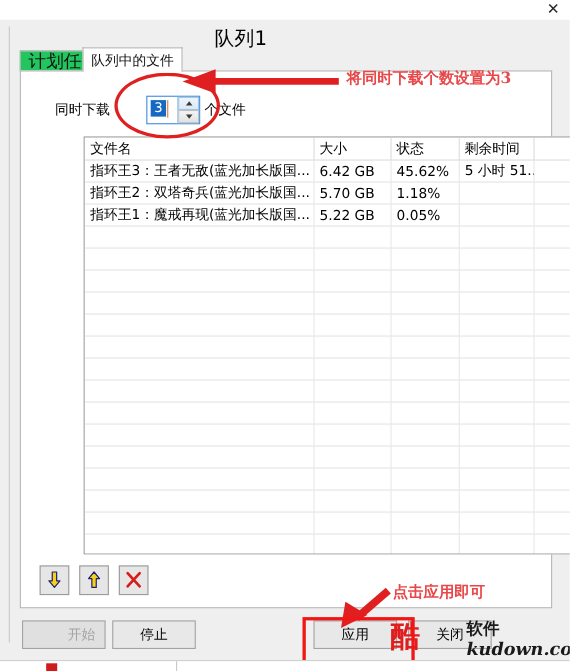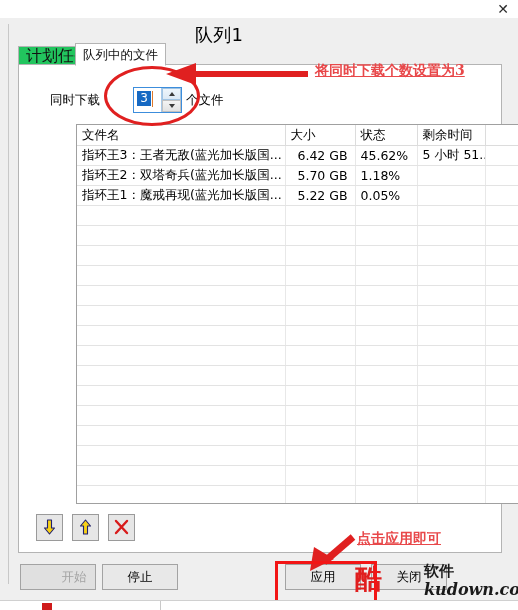--- a/index.html
+++ b/index.html
@@ -153,21 +153,21 @@
   }
   table.files td {
     height: 19px; padding: 0 0 0 5px;
     border-right: 1px solid #e8e8e8;
     border-bottom: 1px solid #e3e3e3;
     vertical-align: middle;
     white-space: nowrap; overflow: hidden;
     background: #ffffff;
   }
   .col-name { width: 208px; }
-  .col-size { width: 70px; text-align: center; }
+  .col-size { width: 70px; }
   .col-state { width: 62px; }
   .col-time { width: 68px; }
   .col-pad { width: 40px; border-right: none !important; }
   td.col-pad, th.col-pad { border-right: none; }
 
   
   .iconbar { position: absolute; left: 17px; top: 449px; }
   .iconbtn {
     position: absolute; top: 0; width: 27px; height: 27px;
     box-sizing: border-box;
@@ -197,21 +197,20 @@
   .btn-help   { left: 195px; width: 74px; }
   .btn-apply  { left: 285px; width: 76px; }
   .btn-close  { left: 371px; width: 76px; }
 
   
   .anno { position: absolute; pointer-events: none; }
   .anno-text {
     color: #e8484a; font-size: 14px; font-weight: bold;
     white-space: nowrap;
     font-family: "DejaVu Serif", "Liberation Serif", serif;
-    text-decoration: underline;
   }
   .ellipse {
     position: absolute;
     border: 3px solid #e02020;
     border-radius: 50%;
   }
   .redbox {
     position: absolute;
     border: 3px solid #f21515;
   }

